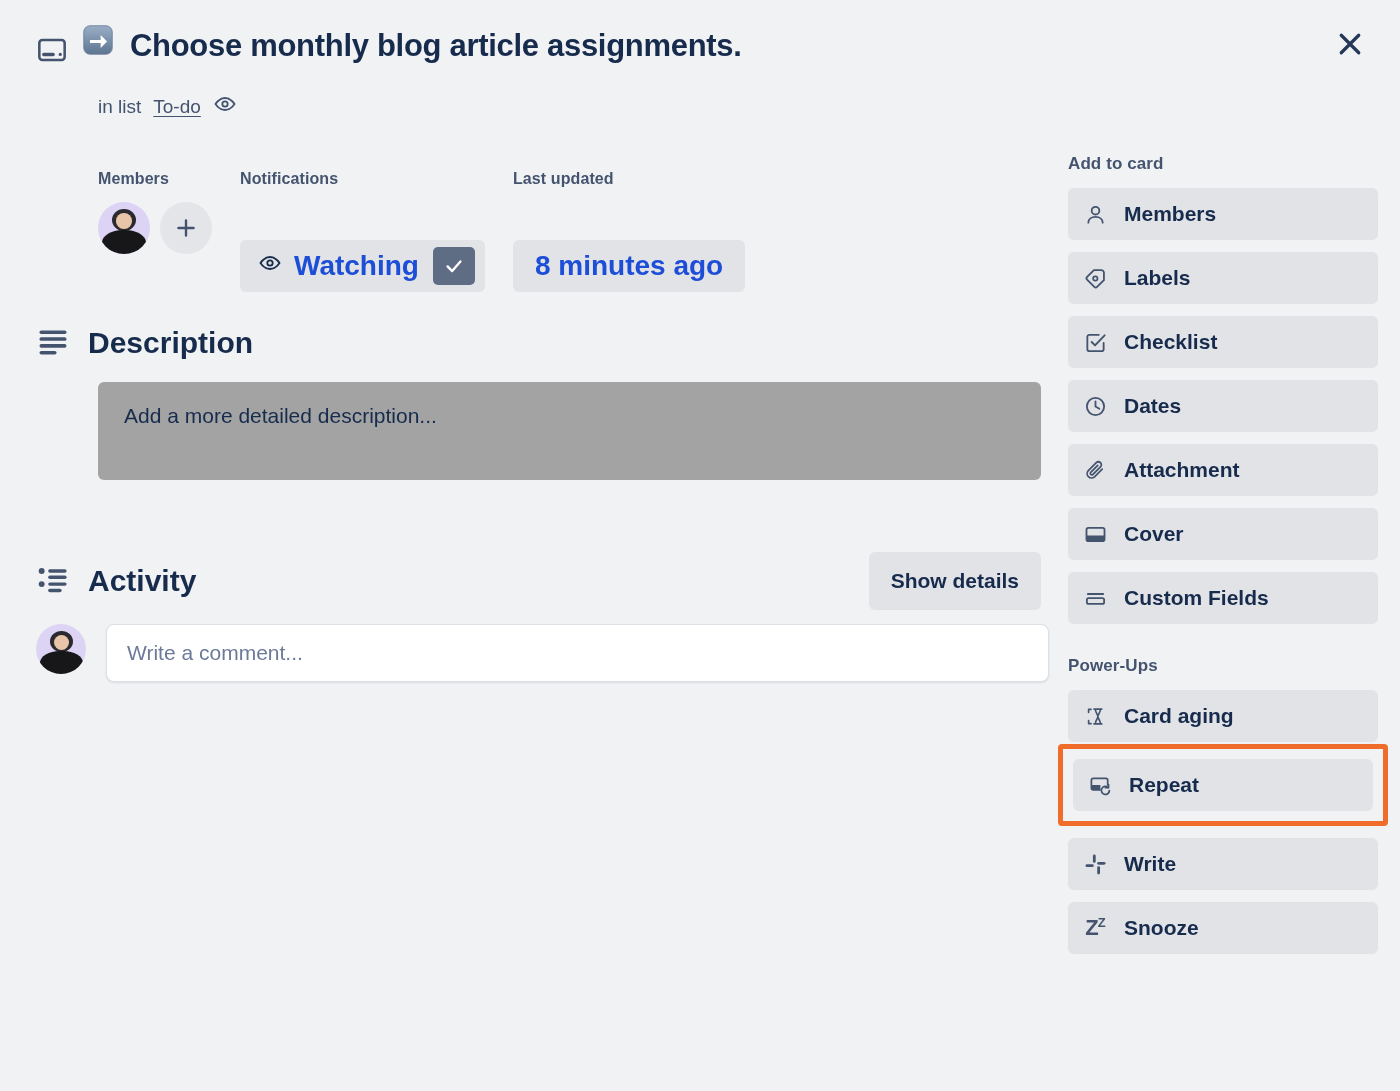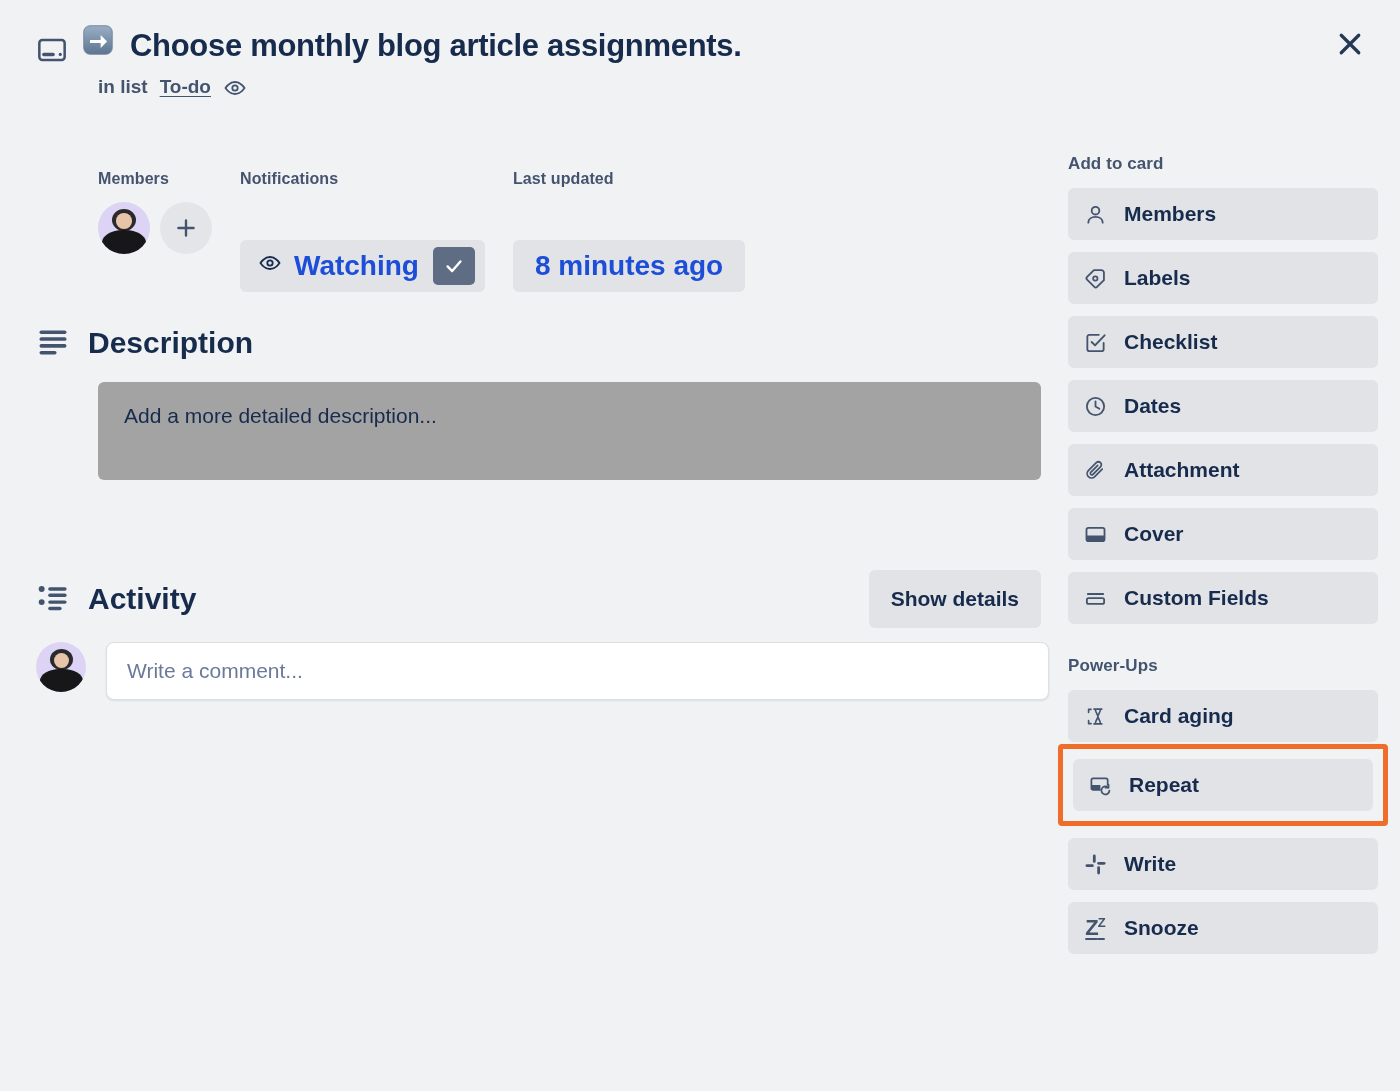--- a/index.html
+++ b/index.html
@@ -38,27 +38,26 @@
   .emoji-arrow { flex: 0 0 auto; margin-bottom: -4px; }
   .card-title {
     font-size: 31px;
     font-weight: bold;
     line-height: 1.15;
     color: #172b4d;
     letter-spacing: -0.3px;
   }
   .subtitle {
     margin-left: 62px;
-    margin-top: 6px;
-    display: flex;
-    align-items: flex-start;
+    margin-top: 22px;
+    display: flex;
+    align-items: center;
     gap: 12px;
     font-size: 19px;
     color: #44546f;
-    font-weight: bold;
   }
   .subtitle .list-link {
     text-decoration: underline;
     text-underline-offset: 3px;
     cursor: pointer;
     color: #44546f;
   }
 
   
   .meta-row {
@@ -253,21 +252,20 @@
     border: 5px solid #ef6c2a;
     border-radius: 4px;
   }
   .highlight-wrap .sb-btn { margin-bottom: 0; }
   .snooze-z {
     font-size: 22px;
     font-weight: bold;
     color: #44546f;
     line-height: 1;
     letter-spacing: -1px;
-    text-decoration: underline;
   }
   .snooze-z sup { font-size: 13px; }
 </style>
 </head>
 <body>
 
 <div class="card-modal">
 
   <button class="close-btn">
     <svg width="30" height="30" viewBox="0 0 24 24">
@@ -363,21 +361,21 @@
           <rect x="2.5" y="9.4" width="19" height="2.5" rx="1.2" fill="#44546f"></rect>
           <rect x="2.5" y="14.2" width="19" height="2.5" rx="1.2" fill="#44546f"></rect>
           <rect x="2.5" y="19" width="12" height="2.5" rx="1.2" fill="#44546f"></rect>
         </svg>
       </span>
       <span class="section-title">Description</span>
     </div>
     <div class="desc-box">Add a more detailed description...</div>
   </div>
 
-  <div class="section" style="top: 578px;">
+  <div class="section" style="top: 560px;">
     <div class="activity-head">
       <div class="section-head">
         <span>
           <svg width="34" height="34" viewBox="0 0 24 24">
             <circle cx="4" cy="6.3" r="2.1" fill="#44546f"></circle>
             <rect x="8.6" y="5.1" width="13" height="2.4" rx="1.2" fill="#44546f"></rect>
             <rect x="8.6" y="9.6" width="13" height="2.4" rx="1.2" fill="#44546f"></rect>
             <circle cx="4" cy="15.6" r="2.1" fill="#44546f"></circle>
             <rect x="8.6" y="14.4" width="13" height="2.4" rx="1.2" fill="#44546f"></rect>
             <rect x="8.6" y="18.9" width="9.5" height="2.4" rx="1.2" fill="#44546f"></rect>

